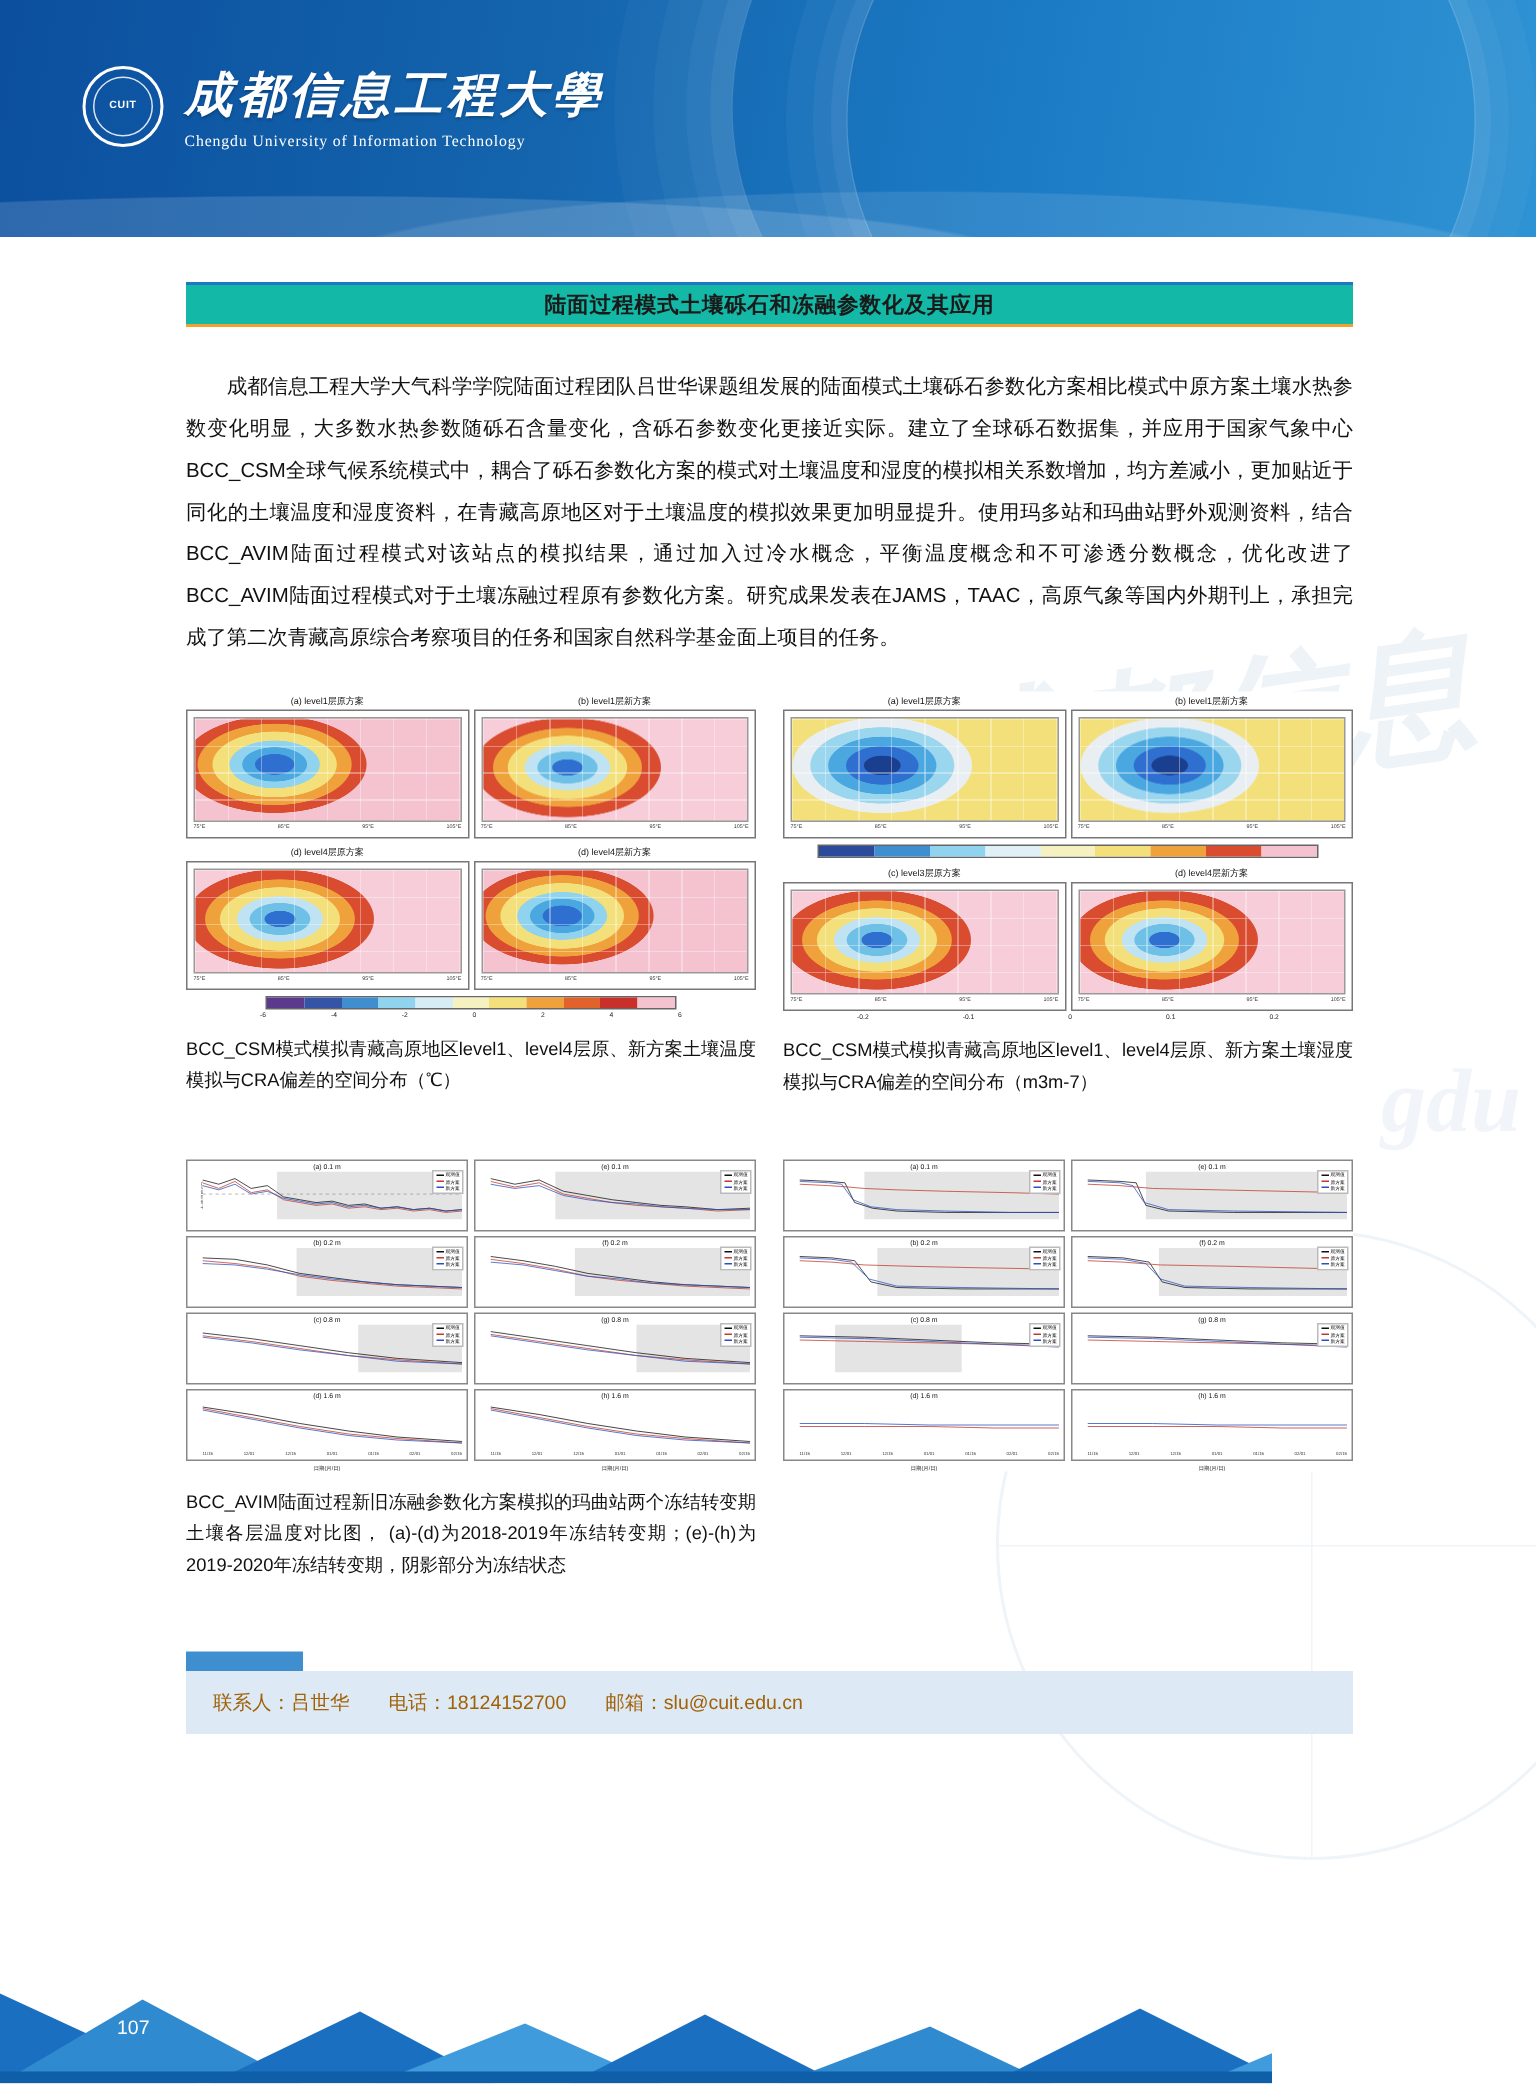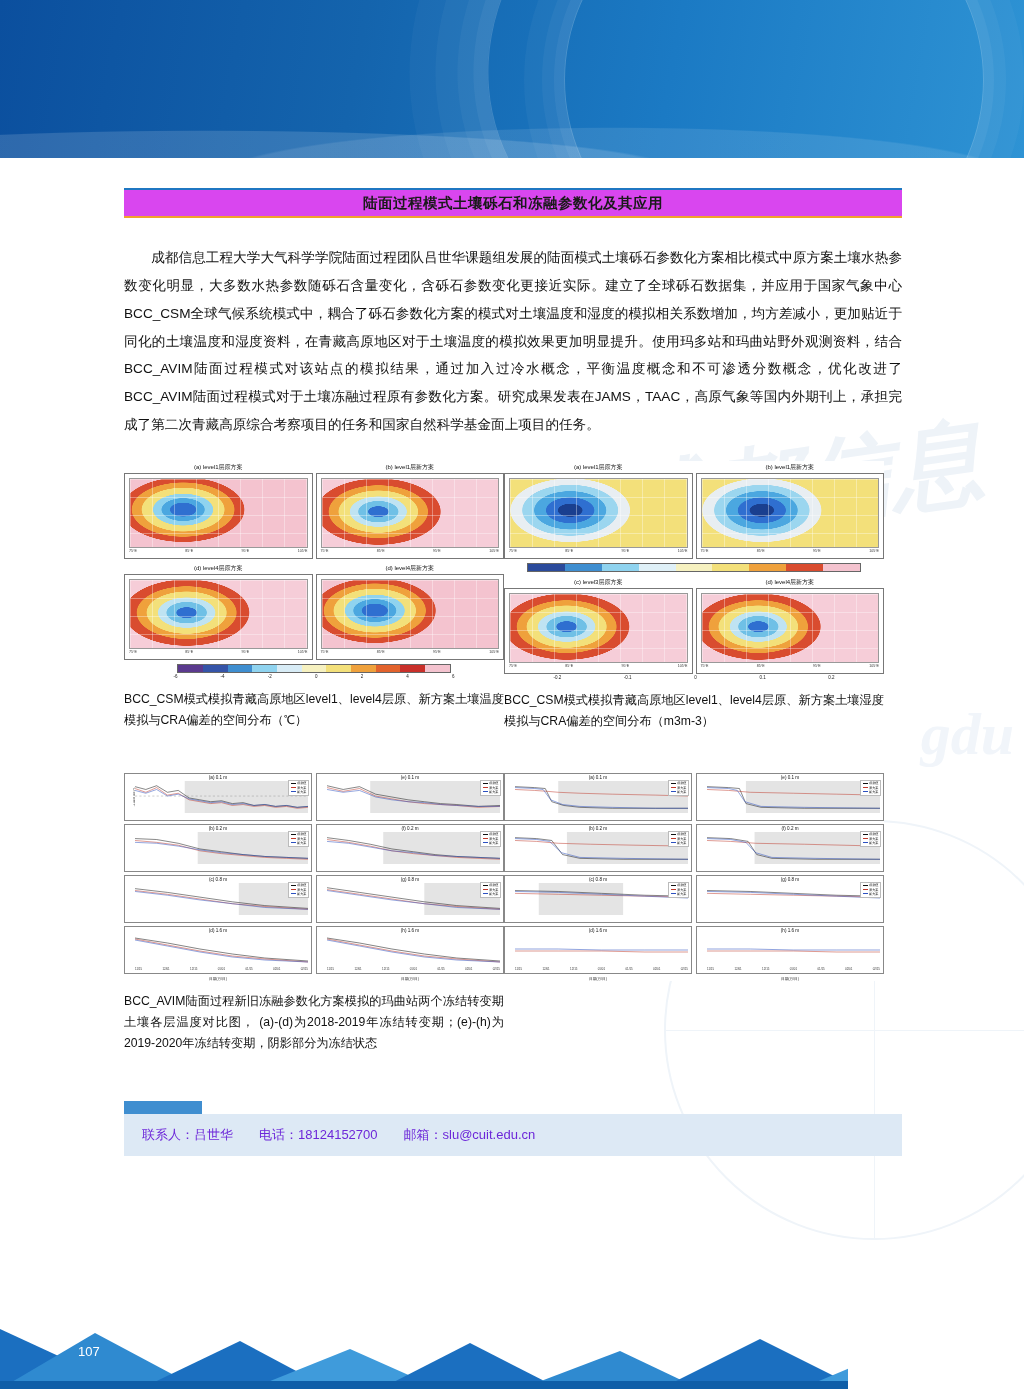--- a/index.html
+++ b/index.html
@@ -106,42 +106,42 @@
   .wm-globe::after {
     content:""; position:absolute; top:50%; left:0; height:1px; width:100%;
     background:#eff4f9;
   }
 
   
   .content { position:absolute; left:0; top:158px; width:1024px; z-index:3; }
 
   .title-bar {
     position:relative; margin:30px 0 0 124px; width:778px; height:30px;
-    background:#d946ef;
+    background:#14b8a6;
     border-top:2px solid #1f77c2;
     border-bottom:2px solid #f0a22e;
     display:flex; align-items:center; justify-content:center;
   }
   .title-bar .t {
     font-size:14.5px; font-weight:bold; color:#1a1a1a; letter-spacing:.5px;
   }
 
   .para {
     margin:26px 124px 0 124px;
     width:778px;
     font-size:13.6px;
     line-height:2.05;
     color:#111;
     text-align:justify;
     text-justify:inter-ideograph;
     text-indent:2em;
   }
 
   
-  .fig-row { display:flex; margin:22px 0 0 124px; width:778px; }
+  .fig-row { display:flex; margin:22px 0 0 124px; width:778px; gap:18px; }
   .fig-col { width:380px; }
   .fig-box { width:380px; background:#fff; }
   .fig-cap {
     font-size:12.2px; line-height:1.75; color:#111; margin-top:10px;
     text-align:justify;
   }
 
   
   .maps { display:grid; grid-template-columns:1fr 1fr; gap:3px; }
   .map-cell { position:relative; }
@@ -212,21 +212,21 @@
   .tick-row { position:absolute; bottom:2px; left:10px; right:3px; display:flex; justify-content:space-between; font-size:2.9px; color:#333; }
 
   
   .contact-wrap { margin:46px 0 0 124px; width:778px; }
   .contact-tab {
     width:78px; height:13px; background:#3f8ed0;
   }
   .contact-bar {
     background:#dde9f5; height:42px; display:flex; align-items:center;
     padding-left:18px; gap:26px;
-    font-size:13px; color:#6d28d9;
+    font-size:13px; color:#a16207;
   }
 
   
   .footer {
     position:absolute; left:0; bottom:0; width:848px; height:86px;
     overflow:hidden;
   }
   .page-num {
     position:absolute; left:78px; bottom:30px; color:#ffffff;
     font-size:13px; z-index:5;
@@ -238,20 +238,29 @@
 <div class="page">
 
   <div class="watermark">成都信息</div>
   <div class="watermark2">gdu</div>
   <div class="wm-globe"></div>
 
   <div class="header">
     <div class="swirl"></div>
     <div class="swirl2"></div>
     <div class="wave"></div>
+    <div class="logo-wrap">
+      <div class="logo-seal">
+        <span>CUIT</span>
+      </div>
+      <div>
+        <div class="logo-text-cn">成都信息工程大學</div>
+        <div class="logo-text-en">Chengdu University of Information Technology</div>
+      </div>
+    </div>
   </div>
 
   <div class="content">
 
     <div class="title-bar">
       <div class="t">陆面过程模式土壤砾石和冻融参数化及其应用</div>
     </div>
 
     <div class="para">成都信息工程大学大气科学学院陆面过程团队吕世华课题组发展的陆面模式土壤砾石参数化方案相比模式中原方案土壤水热参数变化明显，大多数水热参数随砾石含量变化，含砾石参数变化更接近实际。建立了全球砾石数据集，并应用于国家气象中心BCC_CSM全球气候系统模式中，耦合了砾石参数化方案的模式对土壤温度和湿度的模拟相关系数增加，均方差减小，更加贴近于同化的土壤温度和湿度资料，在青藏高原地区对于土壤温度的模拟效果更加明显提升。使用玛多站和玛曲站野外观测资料，结合BCC_AVIM陆面过程模式对该站点的模拟结果，通过加入过冷水概念，平衡温度概念和不可渗透分数概念，优化改进了 BCC_AVIM陆面过程模式对于土壤冻融过程原有参数化方案。研究成果发表在JAMS，TAAC，高原气象等国内外期刊上，承担完成了第二次青藏高原综合考察项目的任务和国家自然科学基金面上项目的任务。</div>
 
@@ -417,21 +426,21 @@
             </div>
           </div>
           <div class="cb-labels">
             <span>-0.2</span>
             <span>-0.1</span>
             <span>0</span>
             <span>0.1</span>
             <span>0.2</span>
           </div>
         </div>
-        <div class="fig-cap">BCC_CSM模式模拟青藏高原地区level1、level4层原、新方案土壤湿度模拟与CRA偏差的空间分布（m3m-3）</div>
+        <div class="fig-cap">BCC_CSM模式模拟青藏高原地区level1、level4层原、新方案土壤湿度模拟与CRA偏差的空间分布（m3m-7）</div>
       </div>
     </div>
 
     <div class="fig-row" style="margin-top:40px">
 
       <div class="fig-col">
         <div class="fig-box">
           <div class="charts">
             <div class="chart-col">
               <div class="chart-cell">

